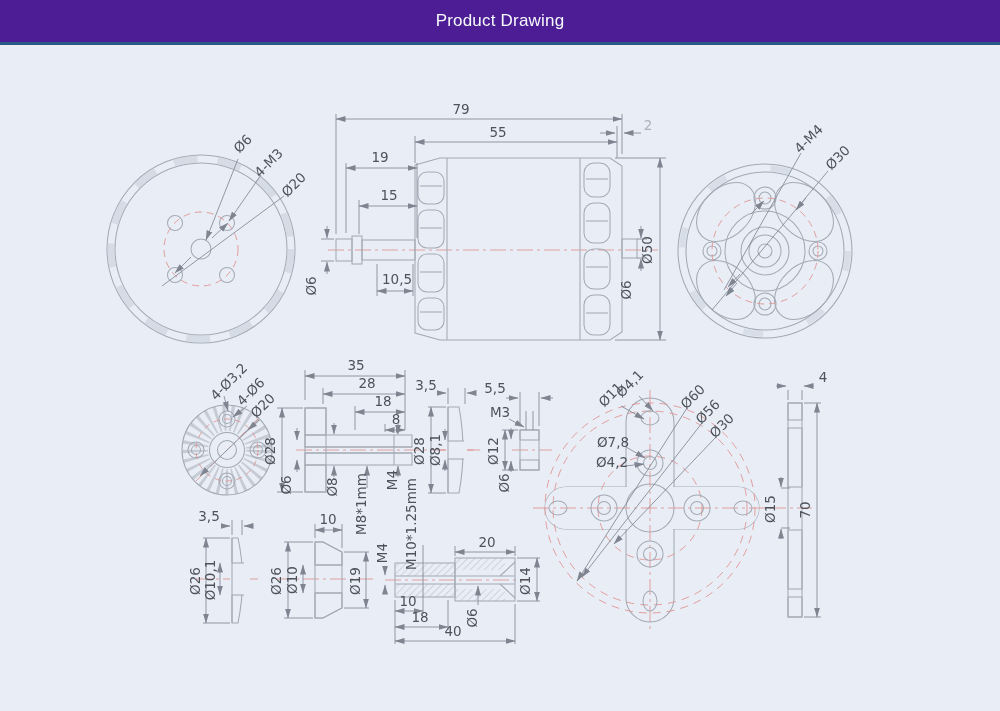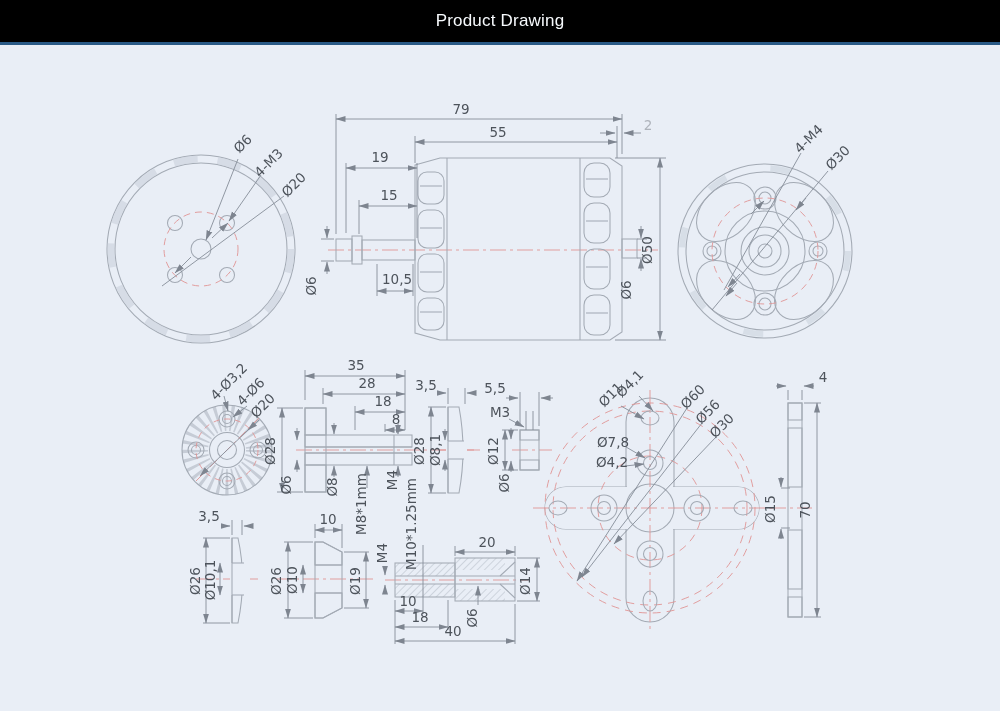--- a/index.html
+++ b/index.html
@@ -1,17 +1,17 @@
 <!DOCTYPE html>
 <html><head>
 <meta charset="utf-8">
 <style>
   html,body{margin:0;padding:0;width:1000px;height:711px;background:#e9eef6;overflow:hidden;
     font-family:"Liberation Sans",sans-serif;}
-  .header{height:42px;background:#000000;border-bottom:3px solid #2a5a86;
+  .header{height:42px;background:#4c1d95;border-bottom:3px solid #2a5a86;
     display:flex;align-items:center;justify-content:center;}
   .header span{color:#f7fafd;font-size:17px;letter-spacing:.2px;}
   svg{display:block;}
   .p{stroke:#a3aab4;fill:none;stroke-width:1.05;}
   .d{stroke:#868d98;fill:none;stroke-width:0.9;}
   .r{stroke:#e09494;fill:none;stroke-width:0.9;}
   .t{fill:#4d535b;font-size:13.5px;font-family:"DejaVu Sans",sans-serif;text-anchor:middle;}
   .gray{fill:#aeb3bb;}
 </style>
 </head>

